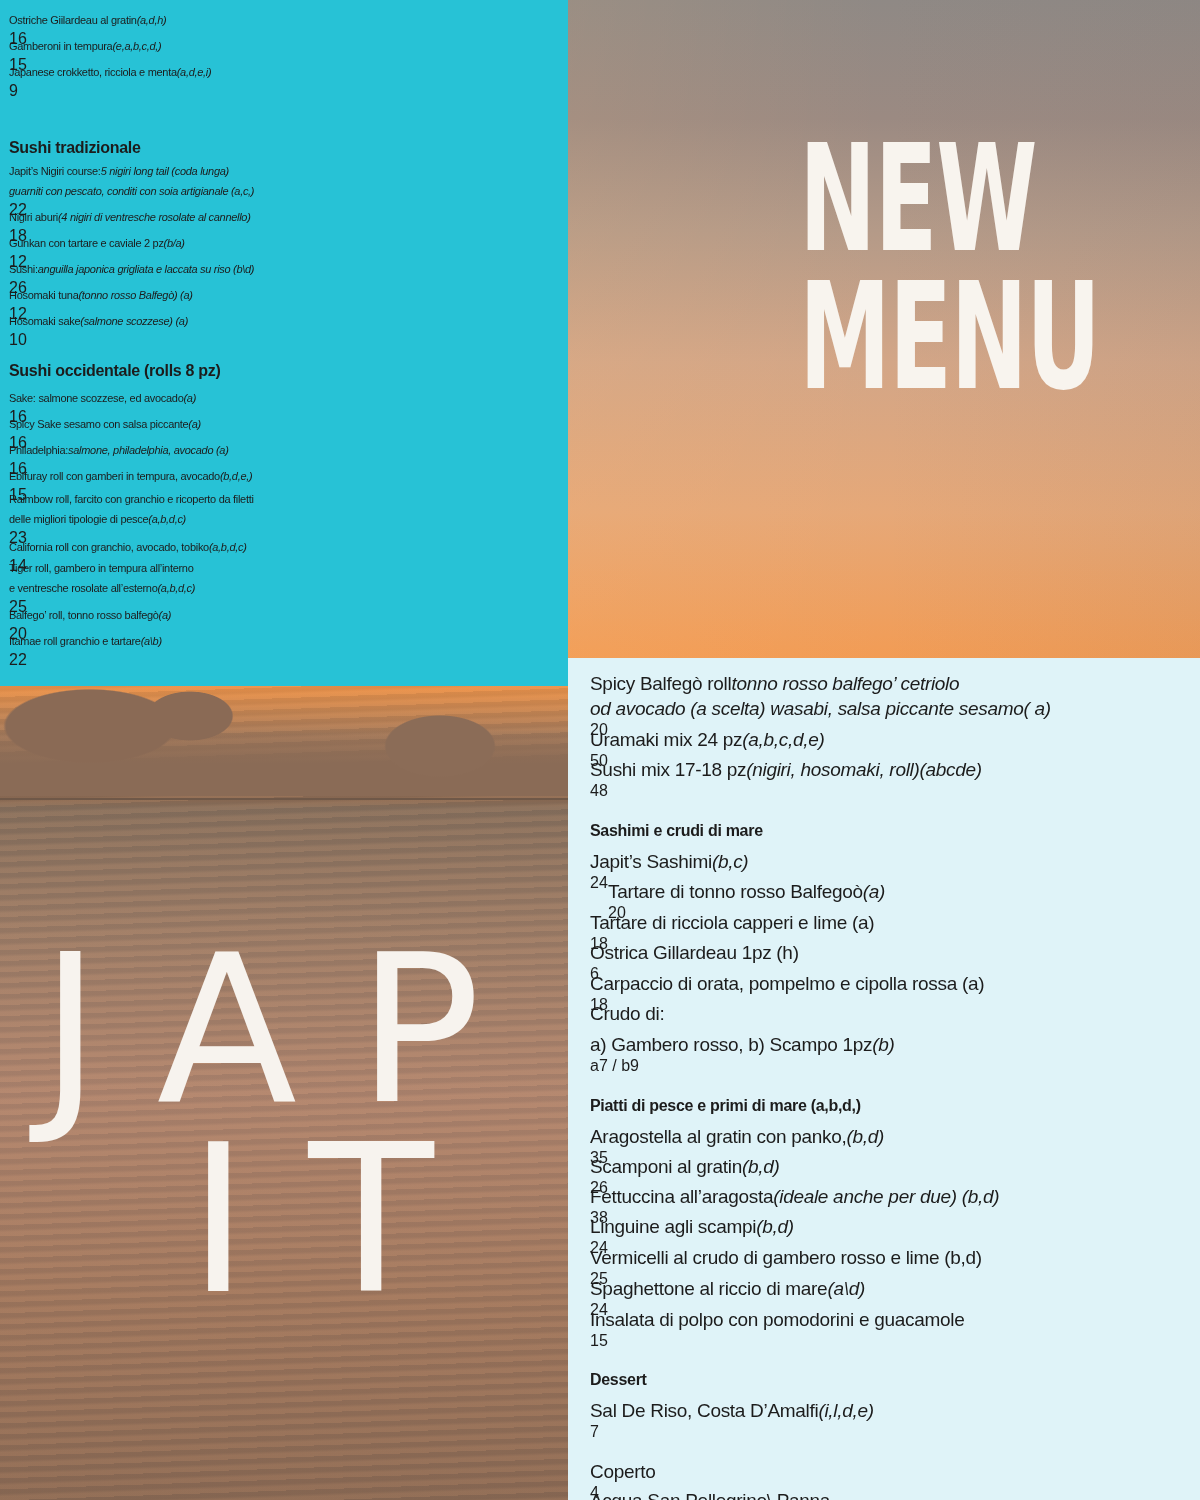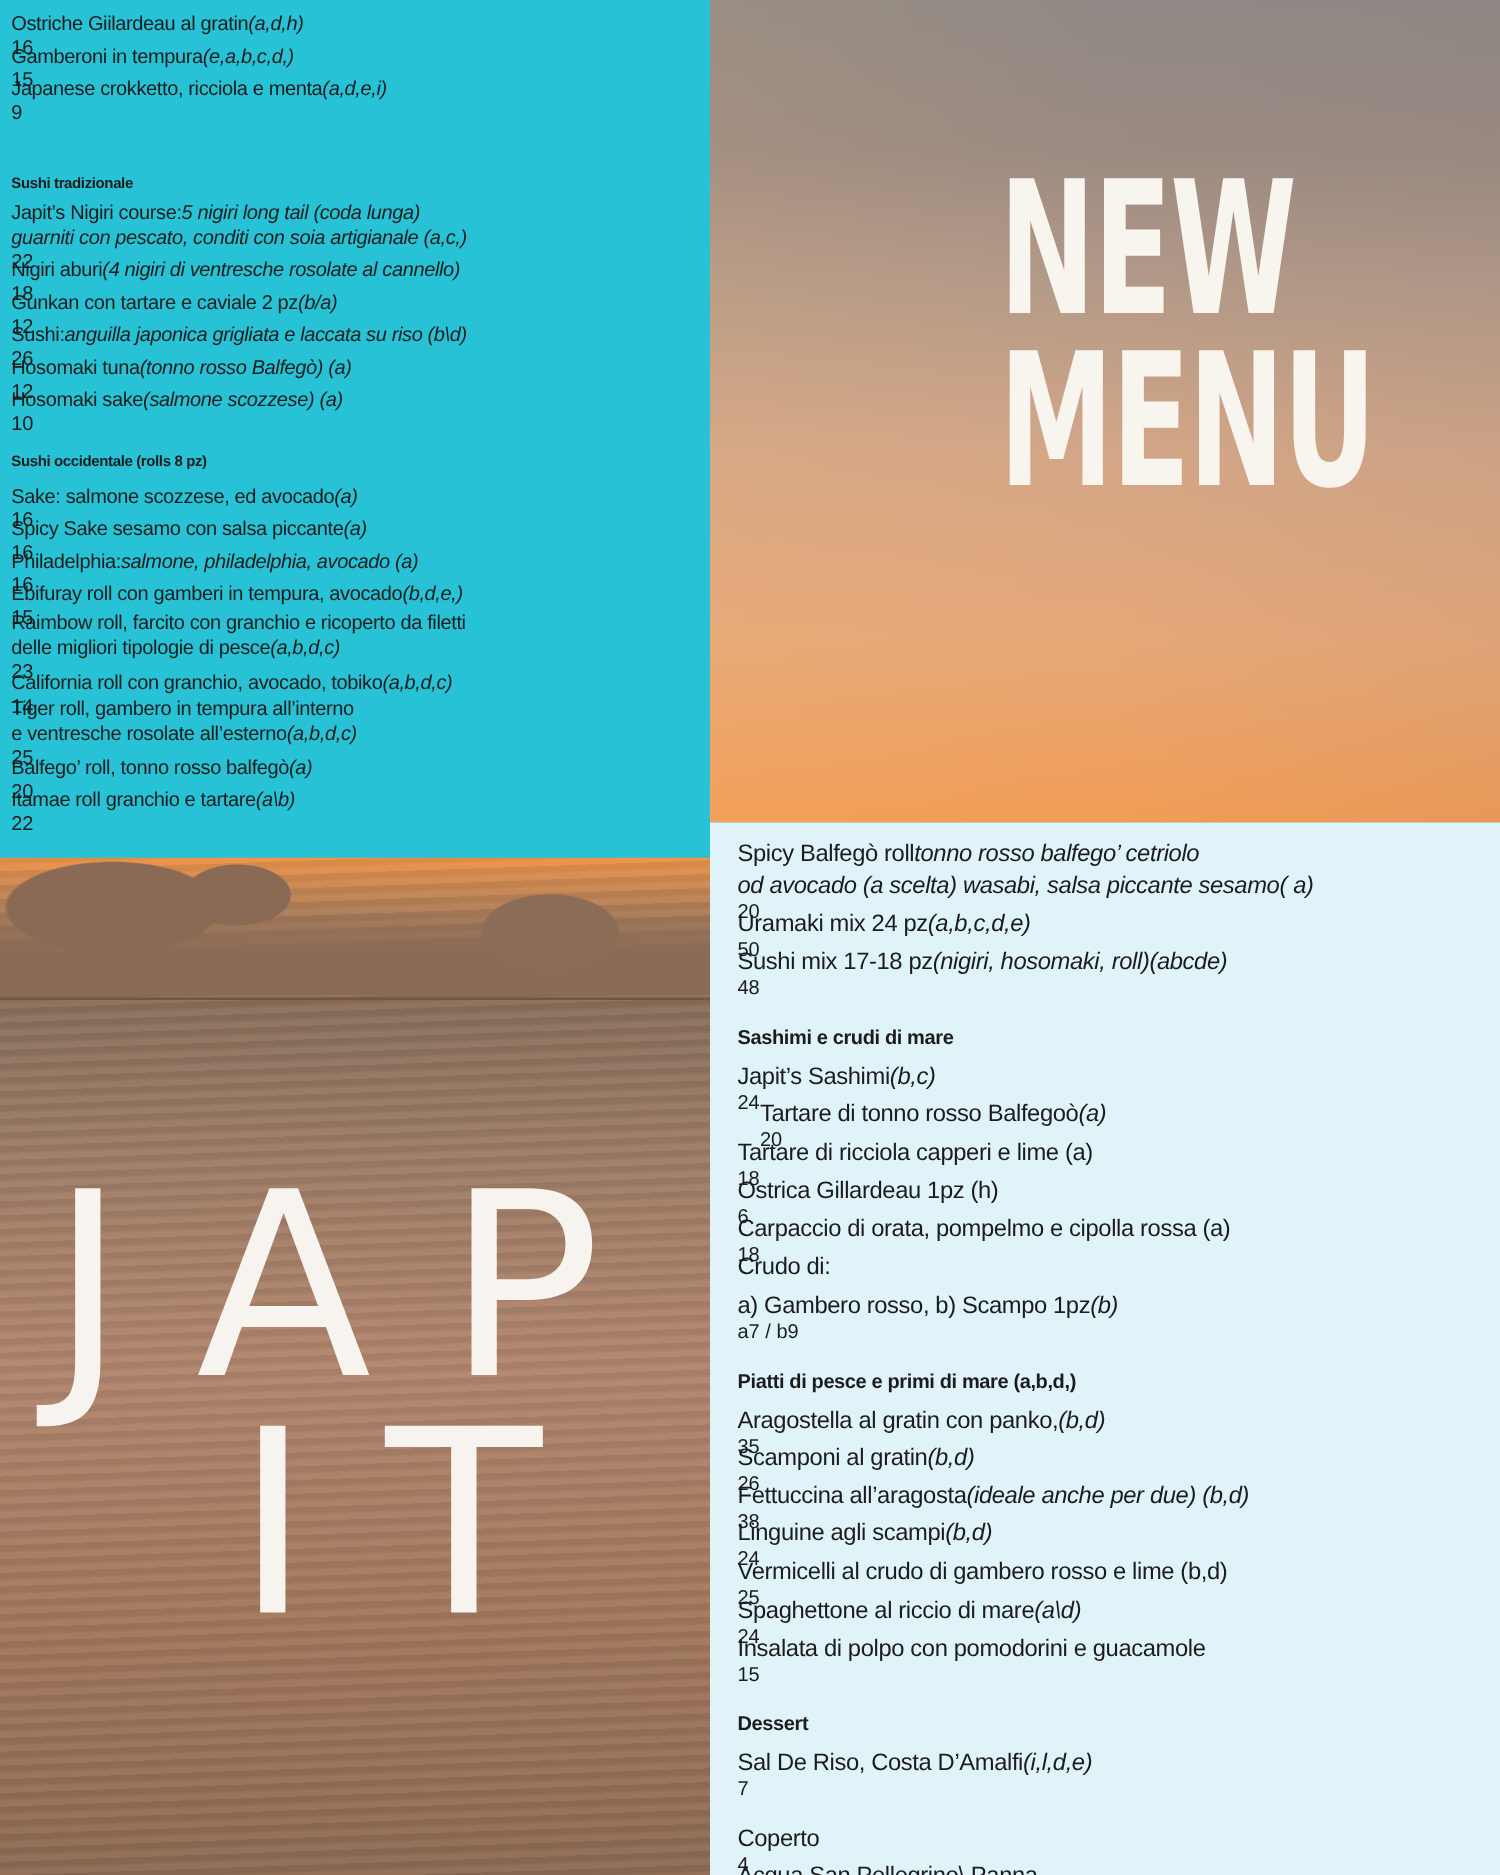--- a/index.html
+++ b/index.html
@@ -41,22 +41,22 @@
       position: absolute; left: 0; top: 112px; width: 100%; height: 2px; background: #6f5848;
     }
 
     
     .panel-light {
       position: absolute; left: 568px; top: 658px; width: 632px; height: 842px;
       background: #dff3f8;
       padding: 0 0 0 22px;
     }
 
-    .section-title { font-weight: bold; font-size: 12px; letter-spacing: -0.3px; }
-    .row { display: flex; align-items: baseline; font-size: 16px; letter-spacing: -0.3px; line-height: 20px; }
+    .section-title { font-weight: bold; font-size: 16px; letter-spacing: -0.3px; }
+    .row { display: flex; align-items: baseline; font-size: 11px; letter-spacing: -0.3px; line-height: 20px; }
     .row .name { flex: 0 0 auto; }
     .row .allergens { font-style: italic; }
     .item { position: absolute; }
 
     .left .item .price { left: 491px; }
     .right .item .price { left: 517px; }
 
     .right .row, .right .section-title { font-size: 19px; line-height: 24px; }
     .right .section-title { font-size: 16px; }
 

